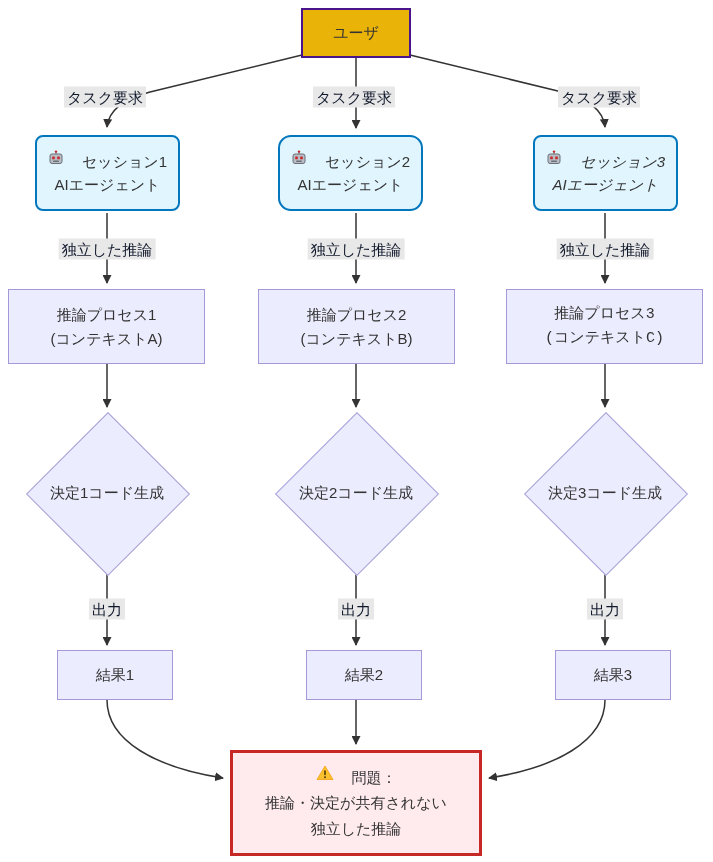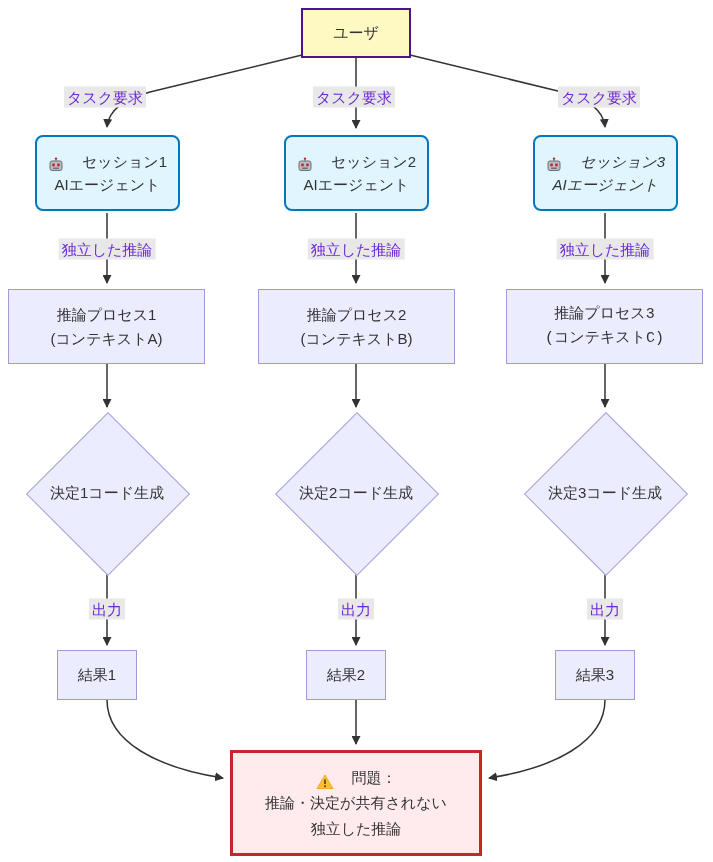--- a/index.html
+++ b/index.html
@@ -3,38 +3,38 @@
 <meta charset="utf-8">
 <style>
   html,body{margin:0;padding:0;background:#ffffff;}
   .canvas{
     position:relative;width:713px;height:862px;background:#ffffff;overflow:hidden;
     font-family:"Liberation Sans","DejaVu Sans",sans-serif;color:#333333;
   }
   .edges{position:absolute;left:0;top:0;width:713px;height:862px;}
   .node{position:absolute;display:flex;flex-direction:column;align-items:center;justify-content:center;
         text-align:center;font-size:15px;line-height:1.55;box-sizing:border-box;}
-  .user-node{left:301px;top:8px;width:110px;height:50px;background:#fef9c3;border:2px solid #4a148c;}
+  .user-node{left:301px;top:8px;width:110px;height:50px;background:#eab308;border:2px solid #4a148c;}
   .session-node{top:135px;width:145px;height:76px;background:#e1f5fe;border:2px solid #0277bd;border-radius:8px;}
-  .session-1{left:35px;} .session-2{left:284px;} .session-3{left:533px;font-style:italic;}
+  .session-1{left:35px;} .session-2{left:278px;border-radius:13px;} .session-3{left:533px;font-style:italic;}
   .process-node{top:289px;width:197px;height:75px;background:#ececff;border:1px solid #a498d8;}
   .process-1{left:8px;} .process-2{left:258px;} .process-3{left:506px;font-family:Liberation Mono, monospace;}
   .diamond-shape{position:absolute;top:436px;width:114px;height:114px;background:#ececff;
                  border:1px solid #a9a2d6;transform:rotate(45deg);}
   .diamond-1{left:50px;} .diamond-2{left:299px;} .diamond-3{left:548px;}
   .diamond-text{position:absolute;top:463px;width:160px;height:60px;display:flex;flex-direction:row;
                 align-items:center;justify-content:center;text-align:center;font-size:15px;line-height:1.6;}
   .dtext-1{left:27px;} .dtext-2{left:276px;} .dtext-3{left:525px;}
-  .result-node{top:650px;width:80px;height:50px;background:#ececff;border:1px solid #a498d8;}
+  .result-node{top:650px;width:116px;height:50px;background:#ececff;border:1px solid #a498d8;}
   .result-1{left:57px;} .result-2{left:306px;} .result-3{left:555px;}
   .problem-node{left:230px;top:750px;width:252px;height:106px;background:#ffebee;border:3px solid #c62828;
                 line-height:1.7;font-size:15px;}
-  .edge-label{position:absolute;transform:translate(-50%,-50%);background:#e8e8e8;color:#6d28d9;
+  .edge-label{position:absolute;transform:translate(-50%,-50%);background:#e8e8e8;color:#0f172a;
               font-size:15px;padding:0 3px;white-space:nowrap;line-height:1.4;}
-  .row{display:flex;align-items:flex-end;gap:18px;justify-content:center;}
+  .row{display:flex;align-items:flex-start;gap:18px;justify-content:center;}
   .icon{display:inline-flex;vertical-align:middle;}
 </style>
 </head>
 <body>
 
 <div class="canvas">
 
   <svg class="edges" viewBox="0 0 713 862">
     <defs>
       <marker id="arrow" markerWidth="9" markerHeight="9" refX="8" refY="4.5" orient="auto" markerUnits="userSpaceOnUse">

